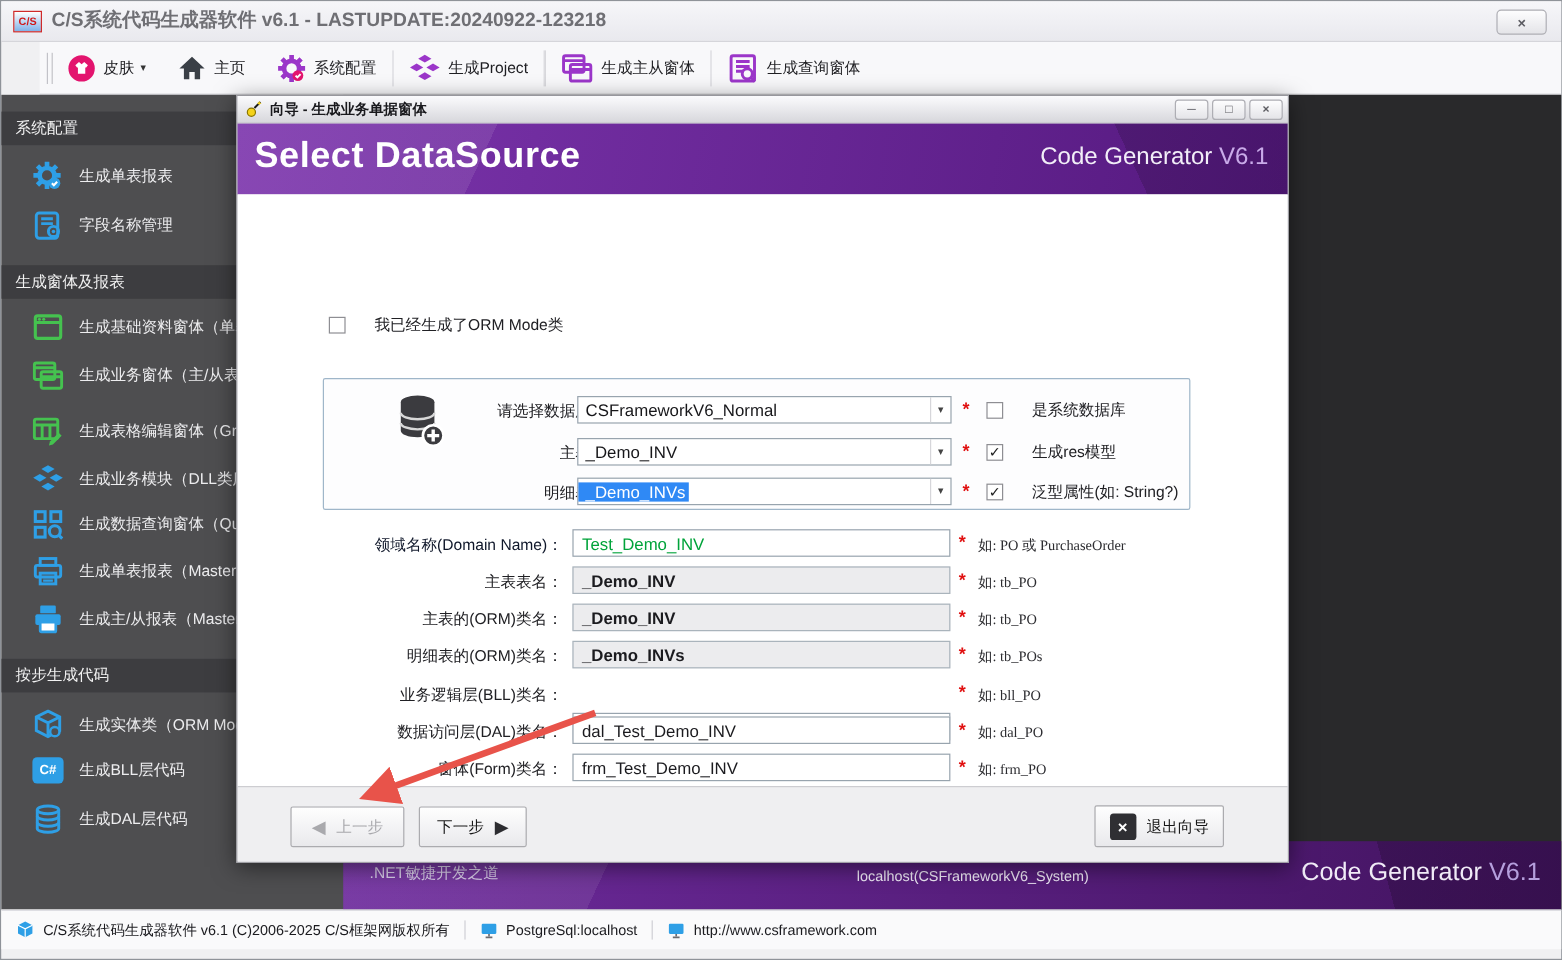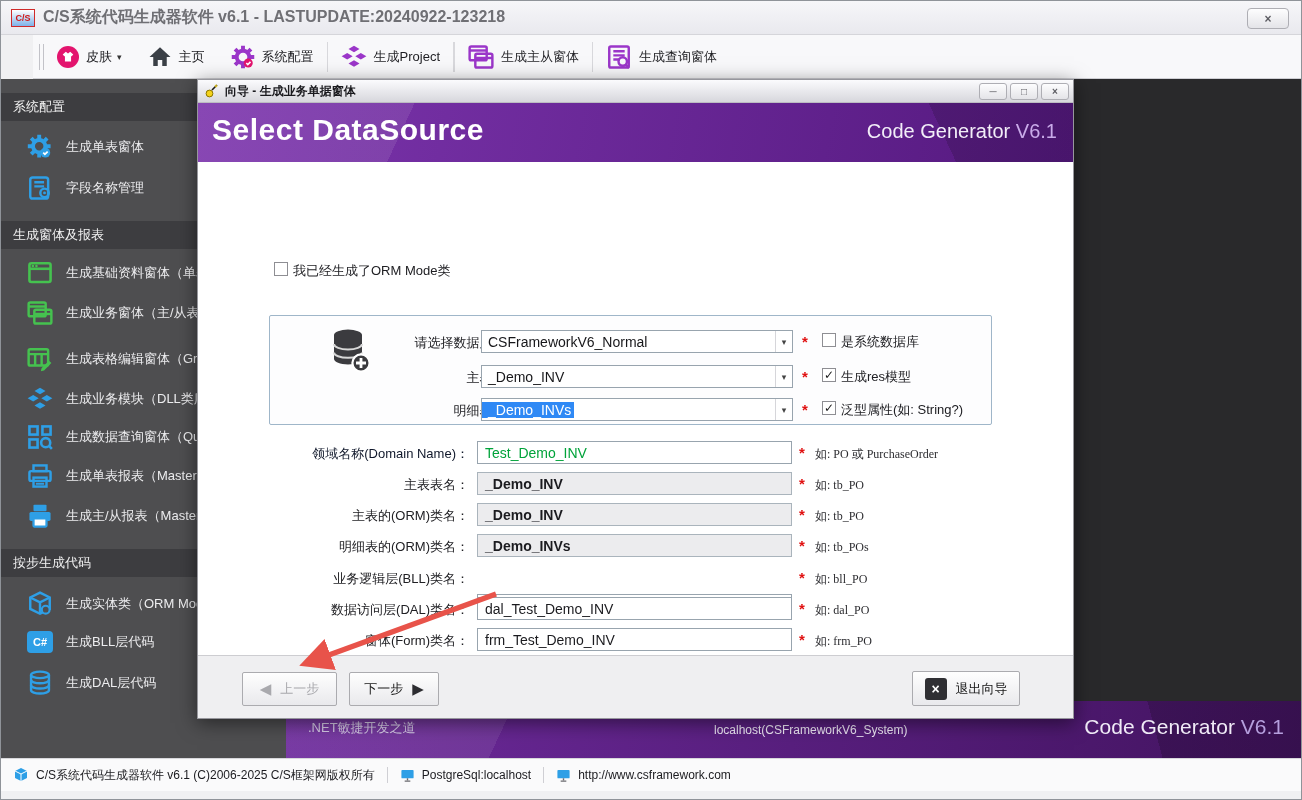--- a/index.html
+++ b/index.html
@@ -69,21 +69,21 @@
   .dlg-banner h1 { position:absolute; left:14px; top:10px; font-size:30px; font-weight:bold; color:#ffffff; letter-spacing:0.5px; }
   .dlg-banner .brand { position:absolute; right:16px; top:17px; font-size:20px; color:#f2eef8; }
   .dlg-banner .brand .ver { color:#c9abe9; }
   .dlg-body { position:absolute; left:0; top:82px; width:875px; height:493px; background:#ffffff; }
   .dlg-footer { position:absolute; left:0; top:575px; width:875px; height:63px;
     background:#efeff1; border-top:1px solid #cdcdd1; }
 
   
   .cb { width:14px; height:14px; border:1px solid #8e8e93; background:#fff; display:inline-flex;
     align-items:center; justify-content:center; font-size:12px; font-weight:bold; color:#1a1a1a; flex:0 0 14px; }
-  .cb-row { display:flex; align-items:flex-start; gap:5px; font-size:13px; color:#202024; }
+  .cb-row { display:flex; align-items:center; gap:24px; font-size:13px; color:#202024; }
 
   
   .groupbox { position:absolute; left:71px; top:153px; width:723px; height:110px;
     background:#fdfdfe; border:1px solid #9fb6c9; border-radius:2px; }
   .g-label { position:absolute; width:120px; text-align:right; font-size:13px; color:#202024; }
   .combo { position:absolute; width:312px; height:23px; background:#fff; border:1px solid #98a4ae;
     display:flex; align-items:center; font-size:14px; color:#17171a; }
   .combo .val { padding-left:6px; white-space:nowrap; }
   .combo .val.selected { background:#2f89f5; color:#fff; padding-right:3px; }
   .combo .arrow { margin-left:auto; width:17px; height:100%; border-left:1px solid #d6d6da;
@@ -199,21 +199,21 @@
 
     <div class="side-item" style="top:53px">
       <svg class="ic" width="26" height="26" viewBox="0 0 16 16">
           <g stroke="#2e9fe6" stroke-width="2.4" fill="none">
             <circle cx="7.5" cy="7.5" r="3.8"></circle>
             <path d="M7.5 0.5v2.6M7.5 11.9v2.6M0.5 7.5h2.6M11.9 7.5h2.6M2.6 2.6l1.9 1.9M10.5 10.5l1.9 1.9M12.4 2.6l-1.9 1.9M4.5 10.5l-1.9 1.9"></path>
           </g>
           <circle cx="11.3" cy="11.5" r="3" fill="#2e9fe6"></circle>
           <path d="M10 11.5l1 1 1.7-1.7" stroke="#fff" stroke-width="1.1" fill="none"></path>
         </svg>
-      <span>生成单表窗体</span>
+      <span>生成单表报表</span>
     </div>
     <div class="side-item" style="top:94px">
       <svg class="ic" width="26" height="26" viewBox="0 0 16 16">
           <g fill="none" stroke="#2e9fe6" stroke-width="1.5">
             <rect x="2" y="1.5" width="11" height="13" rx="1.5"></rect>
             <path d="M4.5 4.5h6M4.5 7h6"></path>
           </g>
           <circle cx="10.8" cy="11" r="2.6" fill="none" stroke="#2e9fe6" stroke-width="1.5"></circle>
           <circle cx="10.8" cy="11" r=".9" fill="#2e9fe6"></circle>
         </svg>

